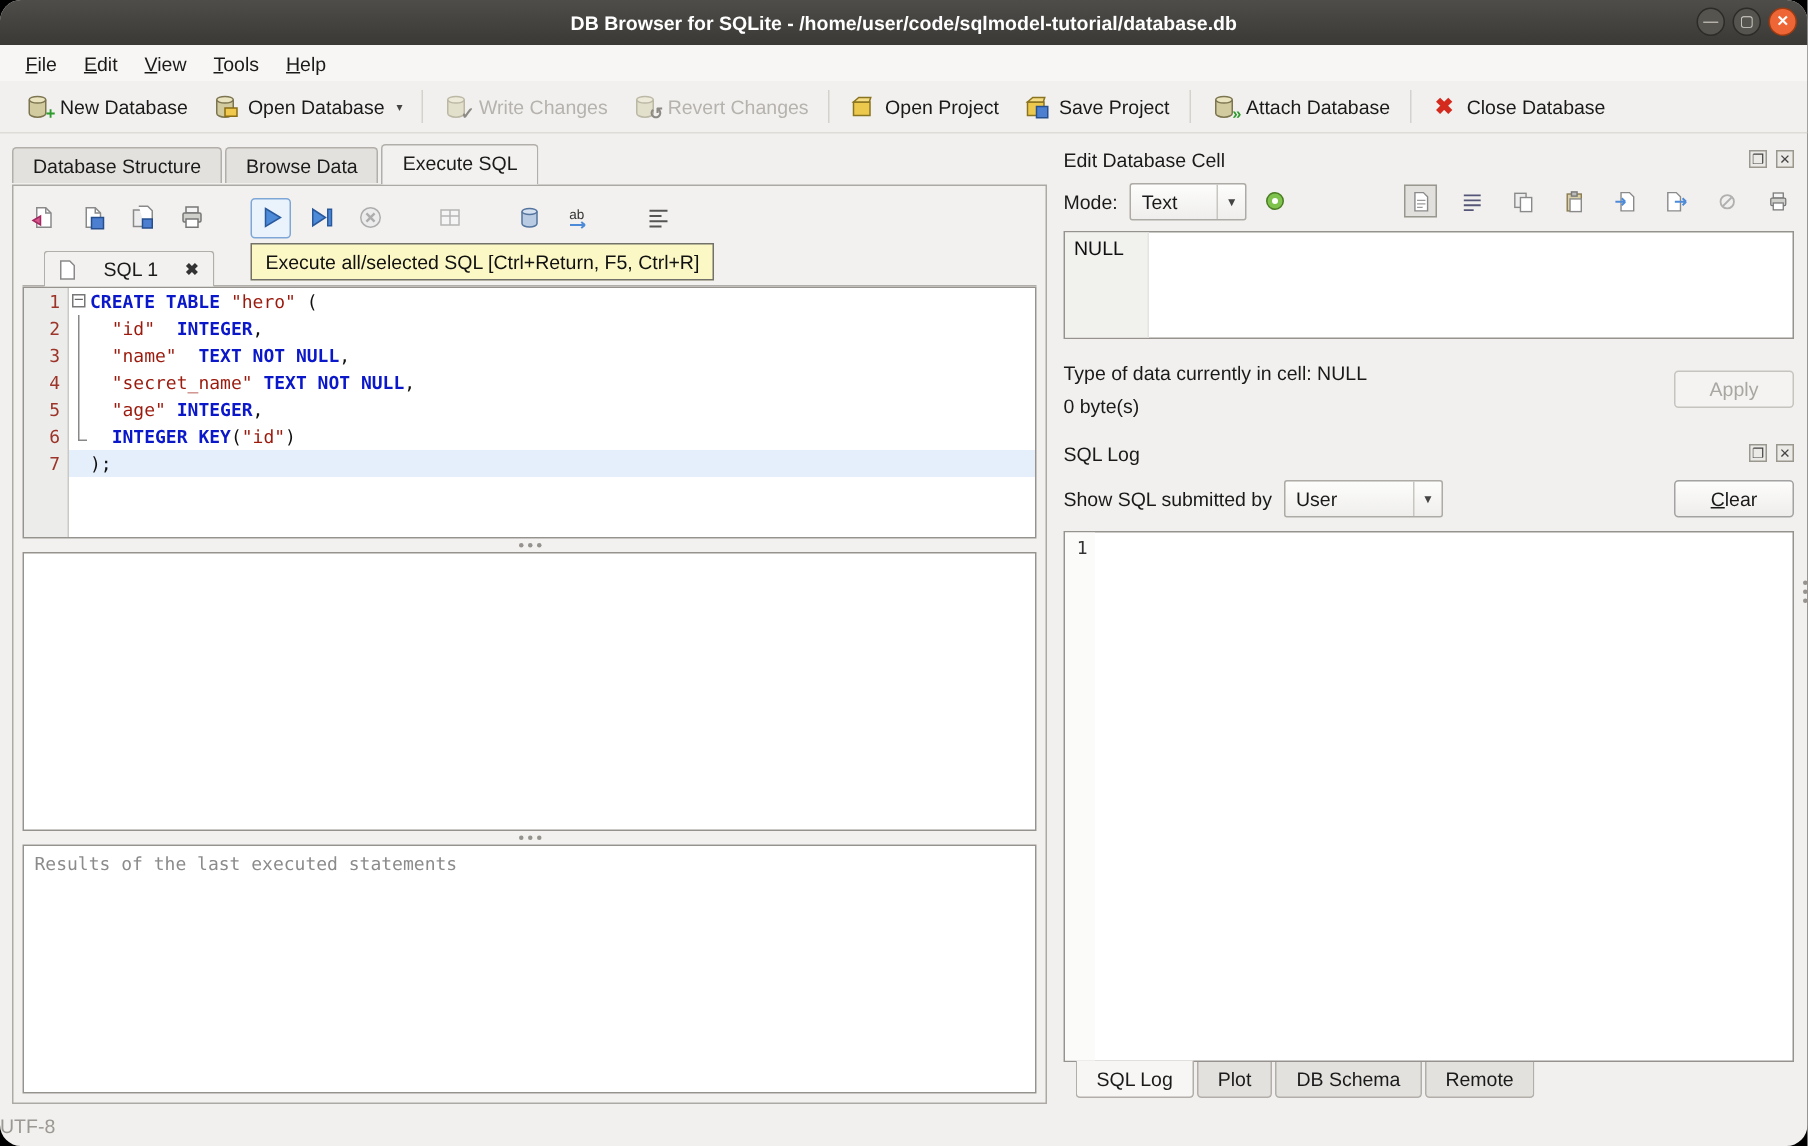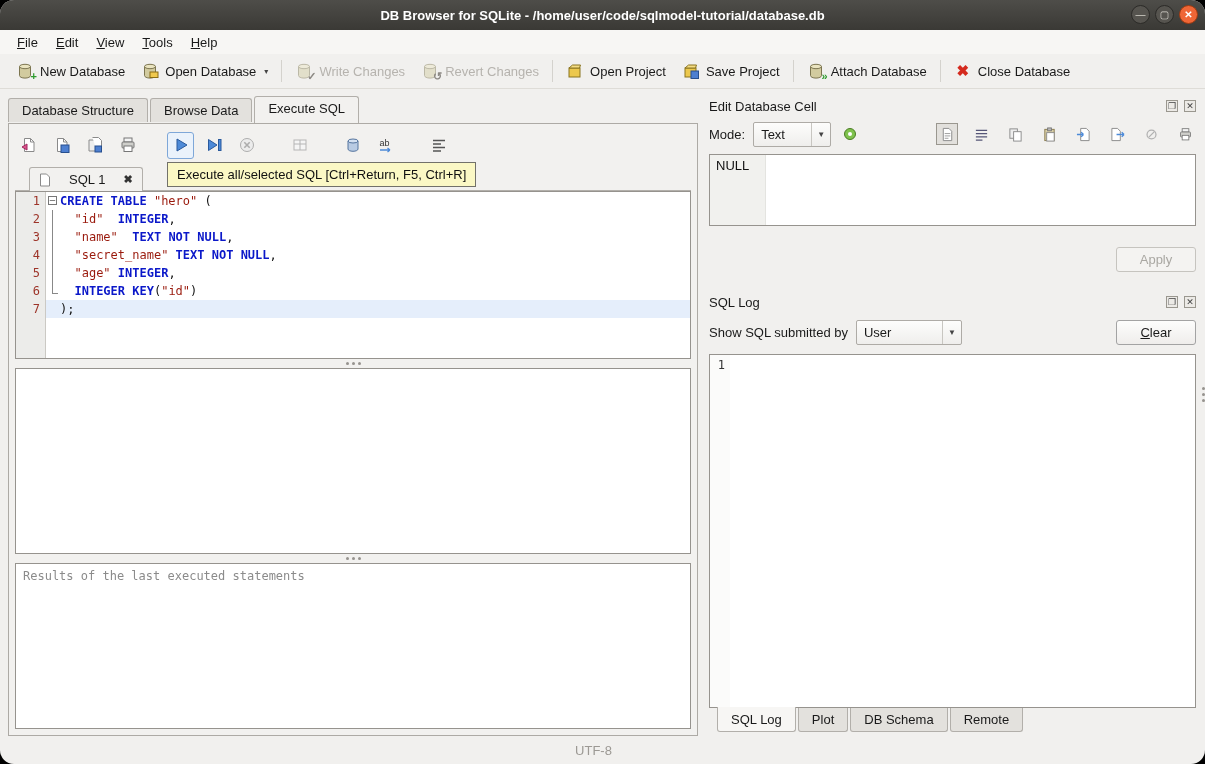--- a/index.html
+++ b/index.html
@@ -106,21 +106,21 @@
   .log-area { flex:1; border:1px solid #96938e; background:#fff; margin-top:6px; display:flex; min-height:0; }
   .log-gutter { width:20px; flex:0 0 20px; background:#fbfbfa; color:#333; text-align:right; padding:3px 5px 0 0; font:12px "DejaVu Sans Mono", monospace; }
 
   .bottom-tabs { display:flex; align-items:flex-start; height:28px; flex:0 0 28px; padding-left:8px; }
   .btab { padding:4px 13px; background:#e3e1dd; border:1px solid #b2afaa; border-top:none; margin-right:2px; border-radius:0 0 3px 3px; }
   .btab.active { background:#f7f6f4; position:relative; z-index:2; margin-top:-1px; padding-top:5px; }
 
   .edge-dots { position:absolute; right:0px; top:46%; display:flex; flex-direction:column; gap:3px; }
 
   
-  .statusbar { height:28px; flex:0 0 28px; display:flex; align-items:center; justify-content:center; padding-right:18px; color:#9c9994; }
+  .statusbar { height:28px; flex:0 0 28px; display:flex; align-items:center; justify-content:flex-start; padding-right:18px; color:#9c9994; }
 
   svg { display:block; }
 </style>
 </head>
 <body>
 
 <div class="window">
 
   <div class="titlebar">
     <span class="title">DB Browser for SQLite - /home/user/code/sqlmodel-tutorial/database.db</span>
@@ -457,20 +457,24 @@
               </svg>
           </div>
         </div>
       </div>
 
       <div class="cell-editor">
         <div class="cell-gutter">NULL</div>
       </div>
 
       <div class="type-row">
+        <div class="type-lines">
+          <span>Type of data currently in cell: NULL</span>
+          <span>0 byte(s)</span>
+        </div>
         <div class="btn disabled apply">Apply</div>
       </div>
 
       <div class="dock-title sqllog-title">
         <span class="t">SQL Log</span>
         <div class="dock-icons">
           <span class="dock-ic">❐</span>
           <span class="dock-ic">✕</span>
         </div>
       </div>

